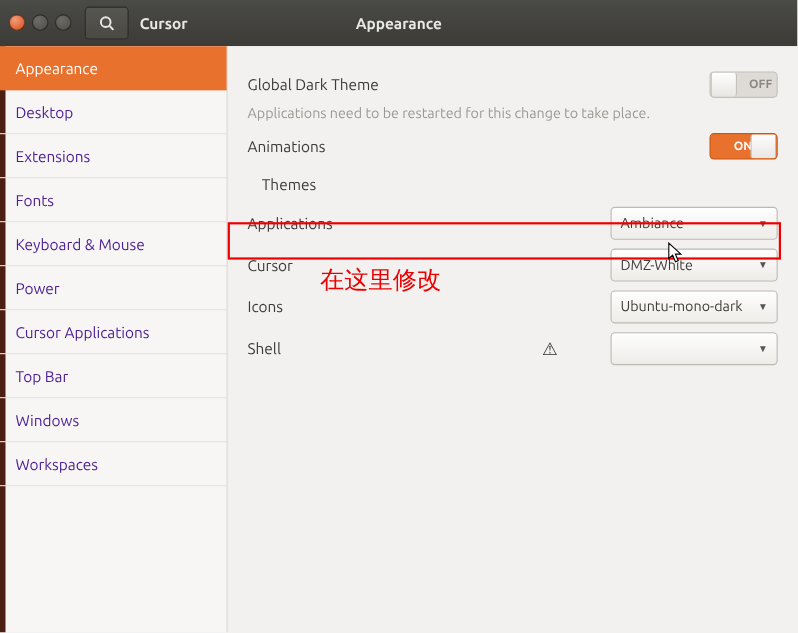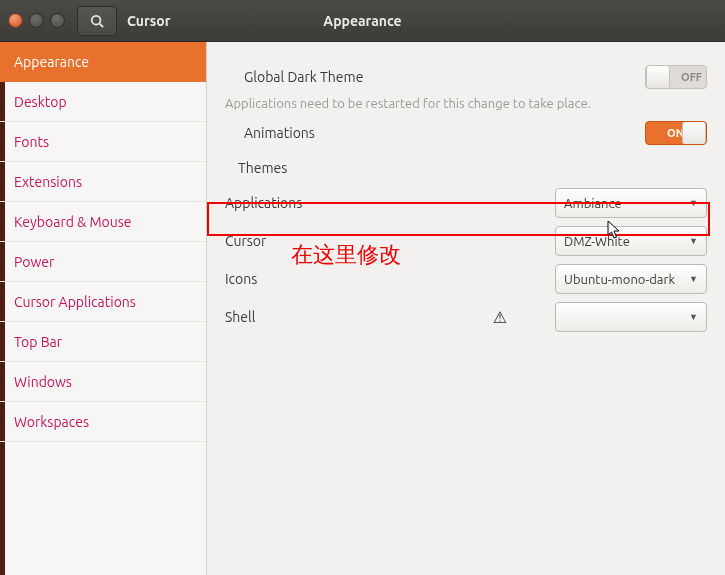--- a/index.html
+++ b/index.html
@@ -48,41 +48,41 @@
   .sidebar::before {
     content: ""; position: absolute; left: 0; top: 0; bottom: 0; width: 5px;
     background: #4d1e12;
   }
   .side-item {
     height: 40px;
     display: flex;
     align-items: center;
     padding-left: 14px;
     font-size: 14px;
-    color: #be185d;
+    color: #4c1d95;
     border-bottom: 1px solid #e6e3df;
     cursor: pointer;
     position: relative;
     z-index: 1;
   }
   .side-item.active {
     background: #e8712e;
     color: #ffffff;
     border-bottom-color: #e8712e;
   }
 
   .main {
     flex: 1;
     padding: 20px 18px 0 18px;
     background: #f2f1f0;
     position: relative;
     font-size: 14px;
     color: #3c3b38;
   }
-  .row { display: flex; align-items: center; margin-bottom: 6px; min-height: 30px; margin-left: 19px; }
+  .row { display: flex; align-items: center; margin-bottom: 6px; min-height: 30px; }
   .row .label { flex: 1; }
   .hint { color: #9c9994; font-size: 13px; margin-top: -2px; margin-bottom: 8px; }
   .section-title { font-weight: normal; margin: 12px 0 8px 13px; }
 
   .switch {
     width: 62px; height: 24px; border-radius: 4px;
     background: #dedbd7;
     border: 1px solid #c4c0ba;
     position: relative;
     display: flex; align-items: center;
@@ -168,24 +168,24 @@
 
 <div class="content">
   <div class="sidebar">
     <div class="side-item active">
         <span>Appearance</span>
       </div>
     <div class="side-item">
         <span>Desktop</span>
       </div>
     <div class="side-item">
+        <span>Extensions</span>
+      </div>
+    <div class="side-item">
         <span>Fonts</span>
-      </div>
-    <div class="side-item">
-        <span>Extensions</span>
       </div>
     <div class="side-item">
         <span>Keyboard &amp; Mouse</span>
       </div>
     <div class="side-item">
         <span>Power</span>
       </div>
     <div class="side-item">
         <span>Cursor Applications</span>
       </div>

